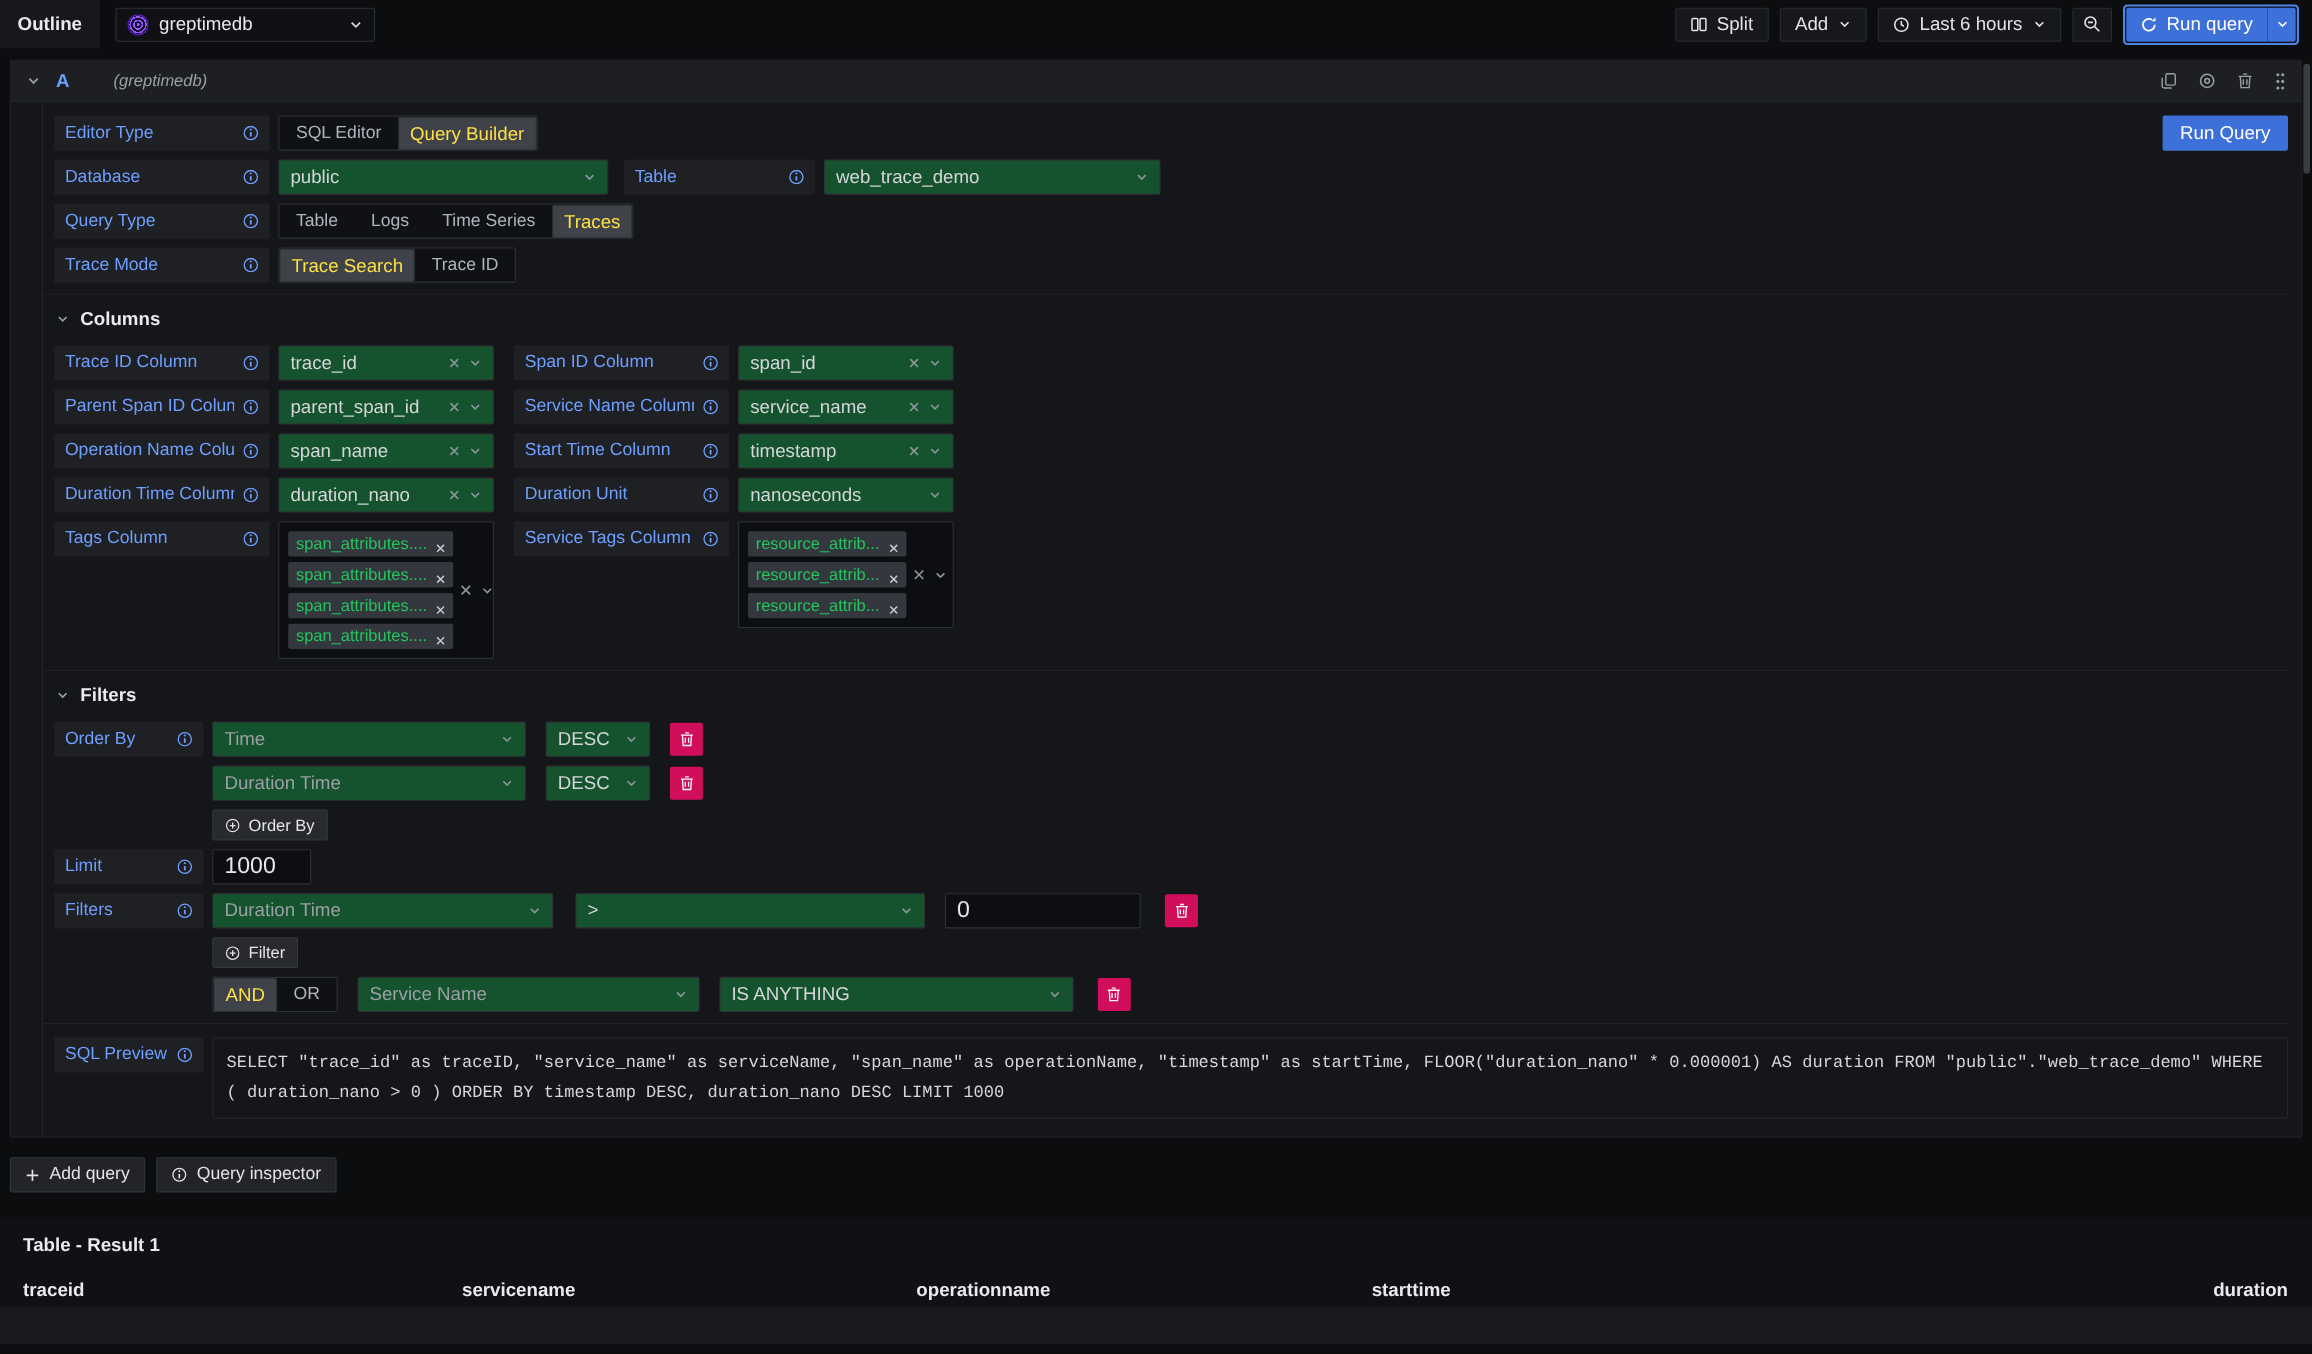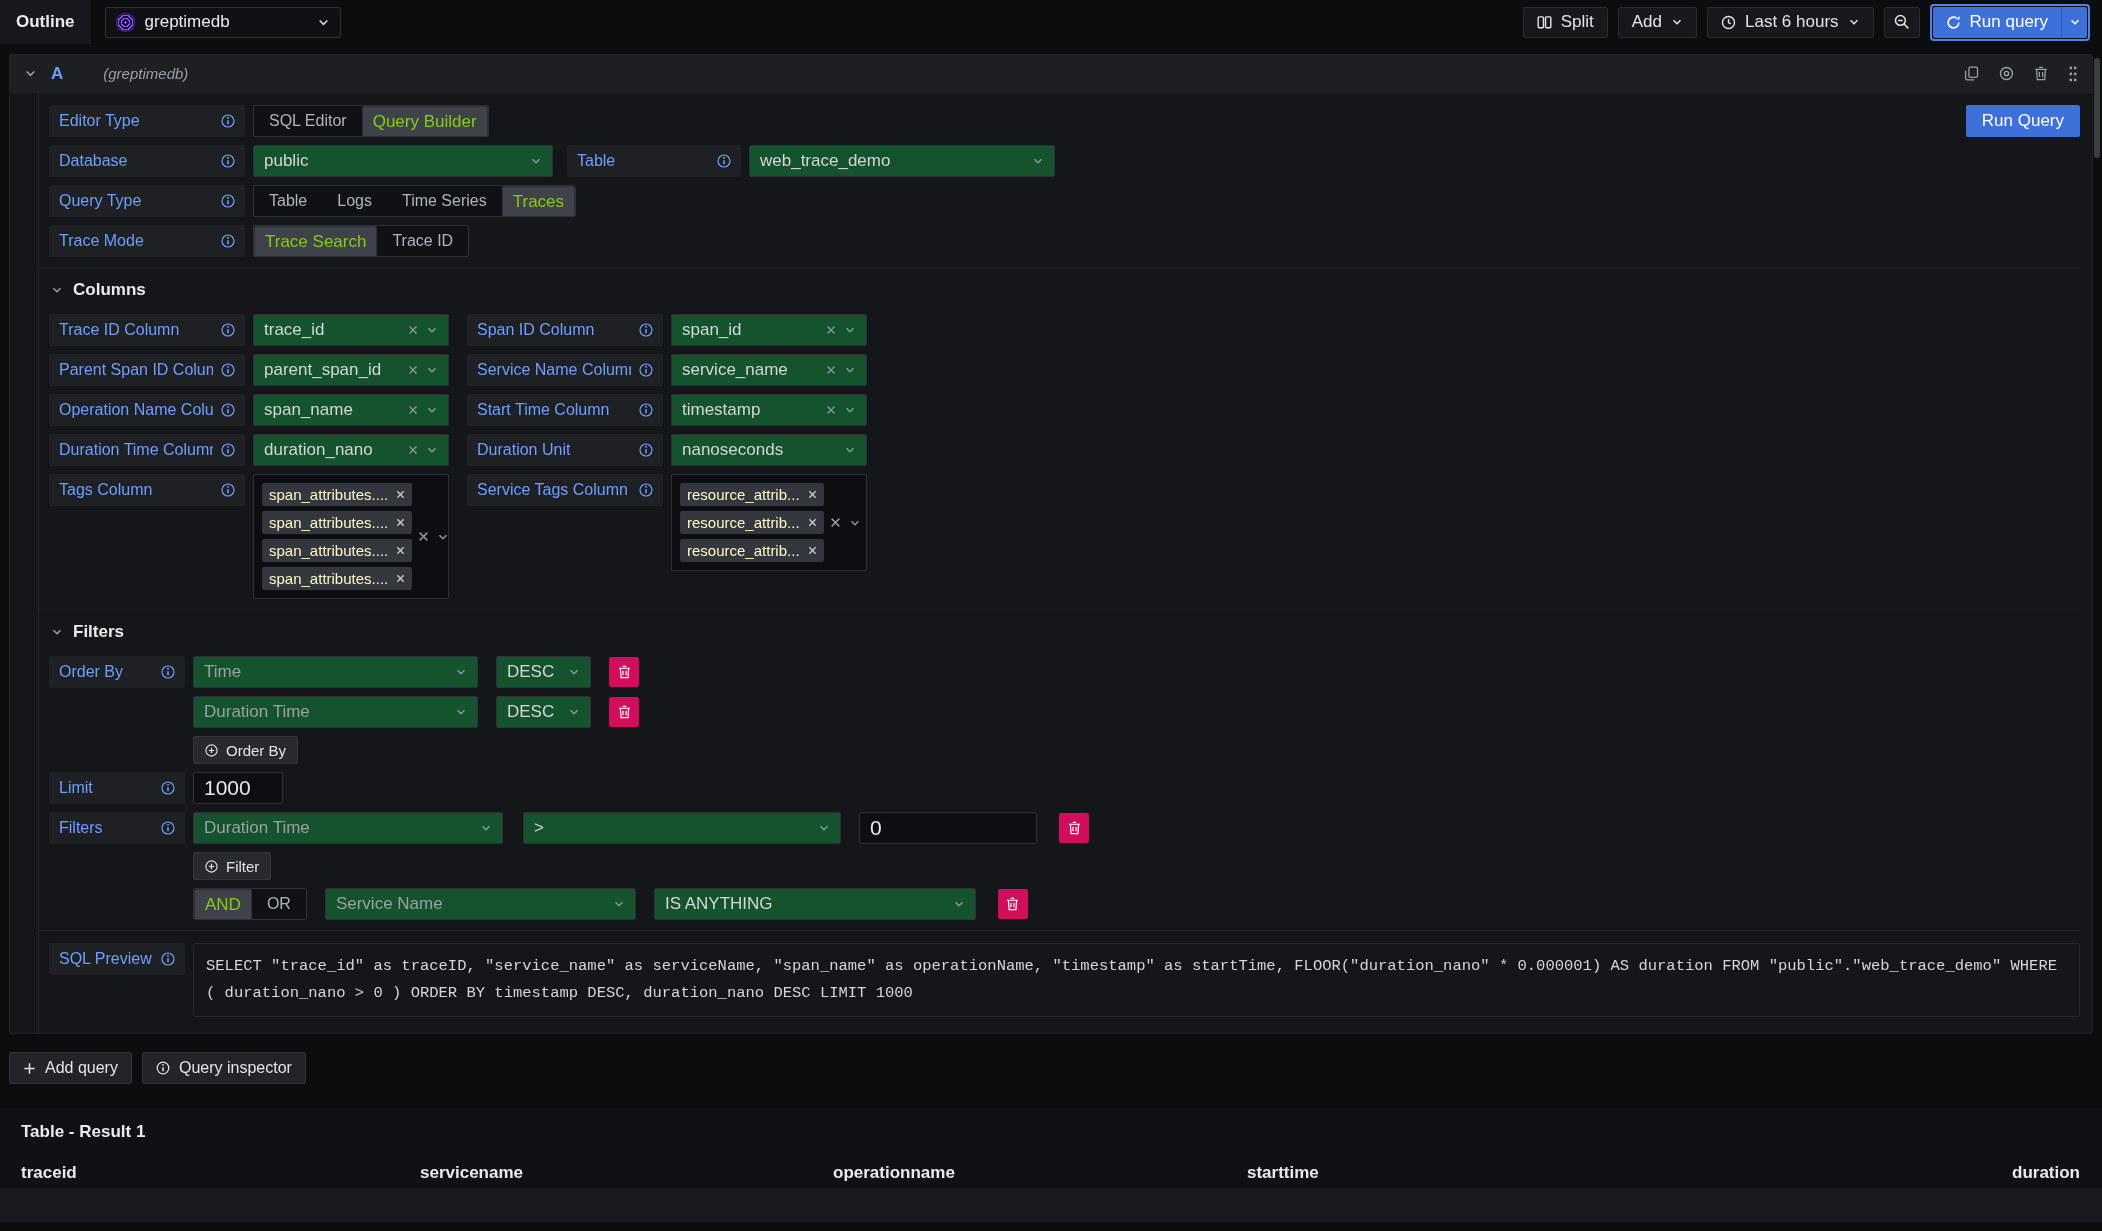--- a/index.html
+++ b/index.html
@@ -68,21 +68,21 @@
     width:196px; height:32px; flex:0 0 auto; display:flex; align-items:center; gap:8px;
     background:#1e2024; border-radius:2px; padding:0 10px;
     color:#6E9FFF; font-size:16px; font-weight:500;
   }
   .flabel .lbl { flex:1; white-space:nowrap; overflow:hidden; }
   .flabel.sm { width:136px; }
   .flabel.w174 { width:174px; }
   .info { color:#6E9FFF; flex:0 0 auto; display:flex; }
   .seg { display:flex; align-items:stretch; height:32px; background:#101114; border:1px solid #2e3136; border-radius:2px; overflow:hidden; }
   .opt { display:flex; align-items:center; padding:0 15px; color:#aeb4bc; font-size:16px; cursor:pointer; white-space:nowrap; }
-  .opt.sel { background:#3f4248; color:#84cc16; font-weight:500; }
+  .opt.sel { background:#3f4248; color:#fde047; font-weight:500; }
 
   .sel {
     height:32px; display:flex; align-items:center; gap:8px; padding:0 10px;
     background:#14532d; border:1px solid #2e3136; border-radius:2px;
     color:#d5d6d9; font-size:17px; cursor:pointer;
   }
   .sel .val { white-space:nowrap; overflow:hidden; }
   .sel .tail { margin-left:auto; display:flex; align-items:center; gap:8px; color:#8e949c; }
   .sel .dim, .dim { color:#9aa0a6; }
   .xic { cursor:pointer; color:#8e949c; display:flex; }
@@ -90,22 +90,22 @@
     height:32px; display:flex; align-items:center; padding:0 10px;
     background:#0d0e12; border:1px solid #2e3136; border-radius:2px; color:#e6e7e9; font-size:21px;
   }
 
   .mselect {
     display:flex; align-items:center; gap:6px; padding:8px 8px; width:196px;
     background:#0d0e12; border:1px solid #2e3136; border-radius:2px;
   }
   .chips { display:flex; flex-direction:column; gap:5px; }
   .chip {
-    display:flex; align-items:center; gap:8px; background:#34373d; border-radius:2px;
-    padding:3px 7px; font-size:15px; color:#fef9c3; white-space:nowrap;
+    display:flex; align-items:flex-end; gap:8px; background:#34373d; border-radius:2px;
+    padding:3px 7px; font-size:15px; color:#22c55e; white-space:nowrap;
   }
   .chip .xic { color:#c6c9cd; }
   .ms-tail { margin-left:auto; display:flex; align-items:center; gap:8px; color:#8e949c; }
 
   .sep { border:0; border-top:1px solid #202227; margin:10px 0 12px -10px; }
   .sect-head { display:flex; align-items:center; gap:10px; margin:2px 0 14px 2px; color:#d5d6d9; }
   .sect-head .chev { color:#9aa0a6; }
   .sect-title { font-weight:700; font-size:17px; color:#e9eaec; }
 
   .btn-danger {

